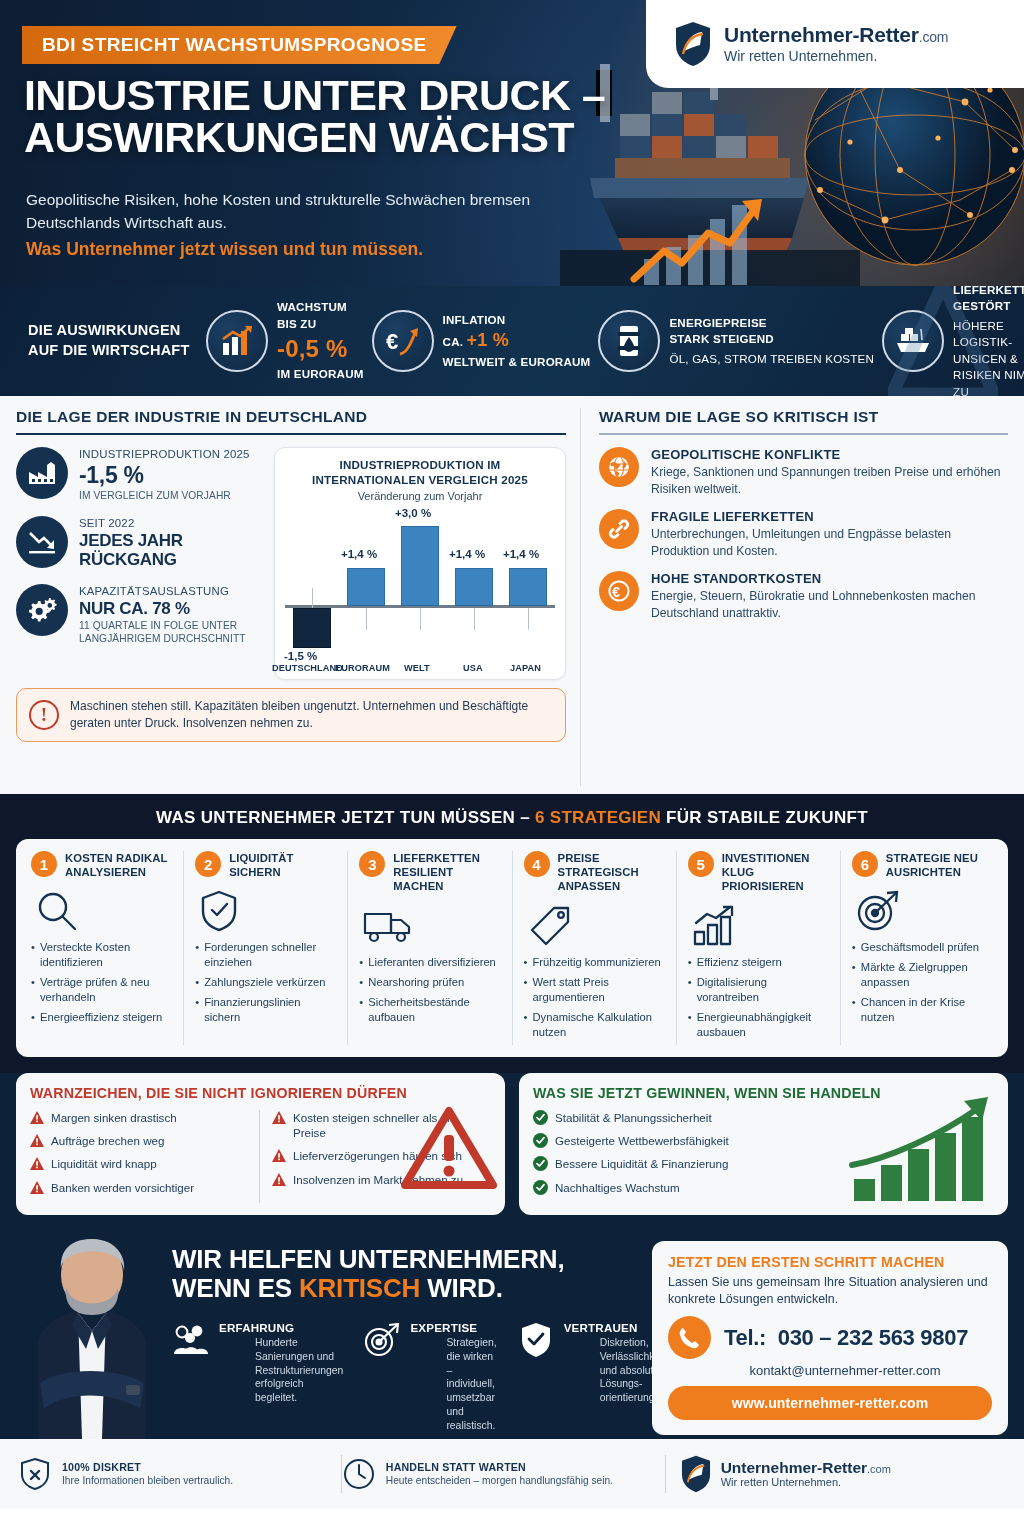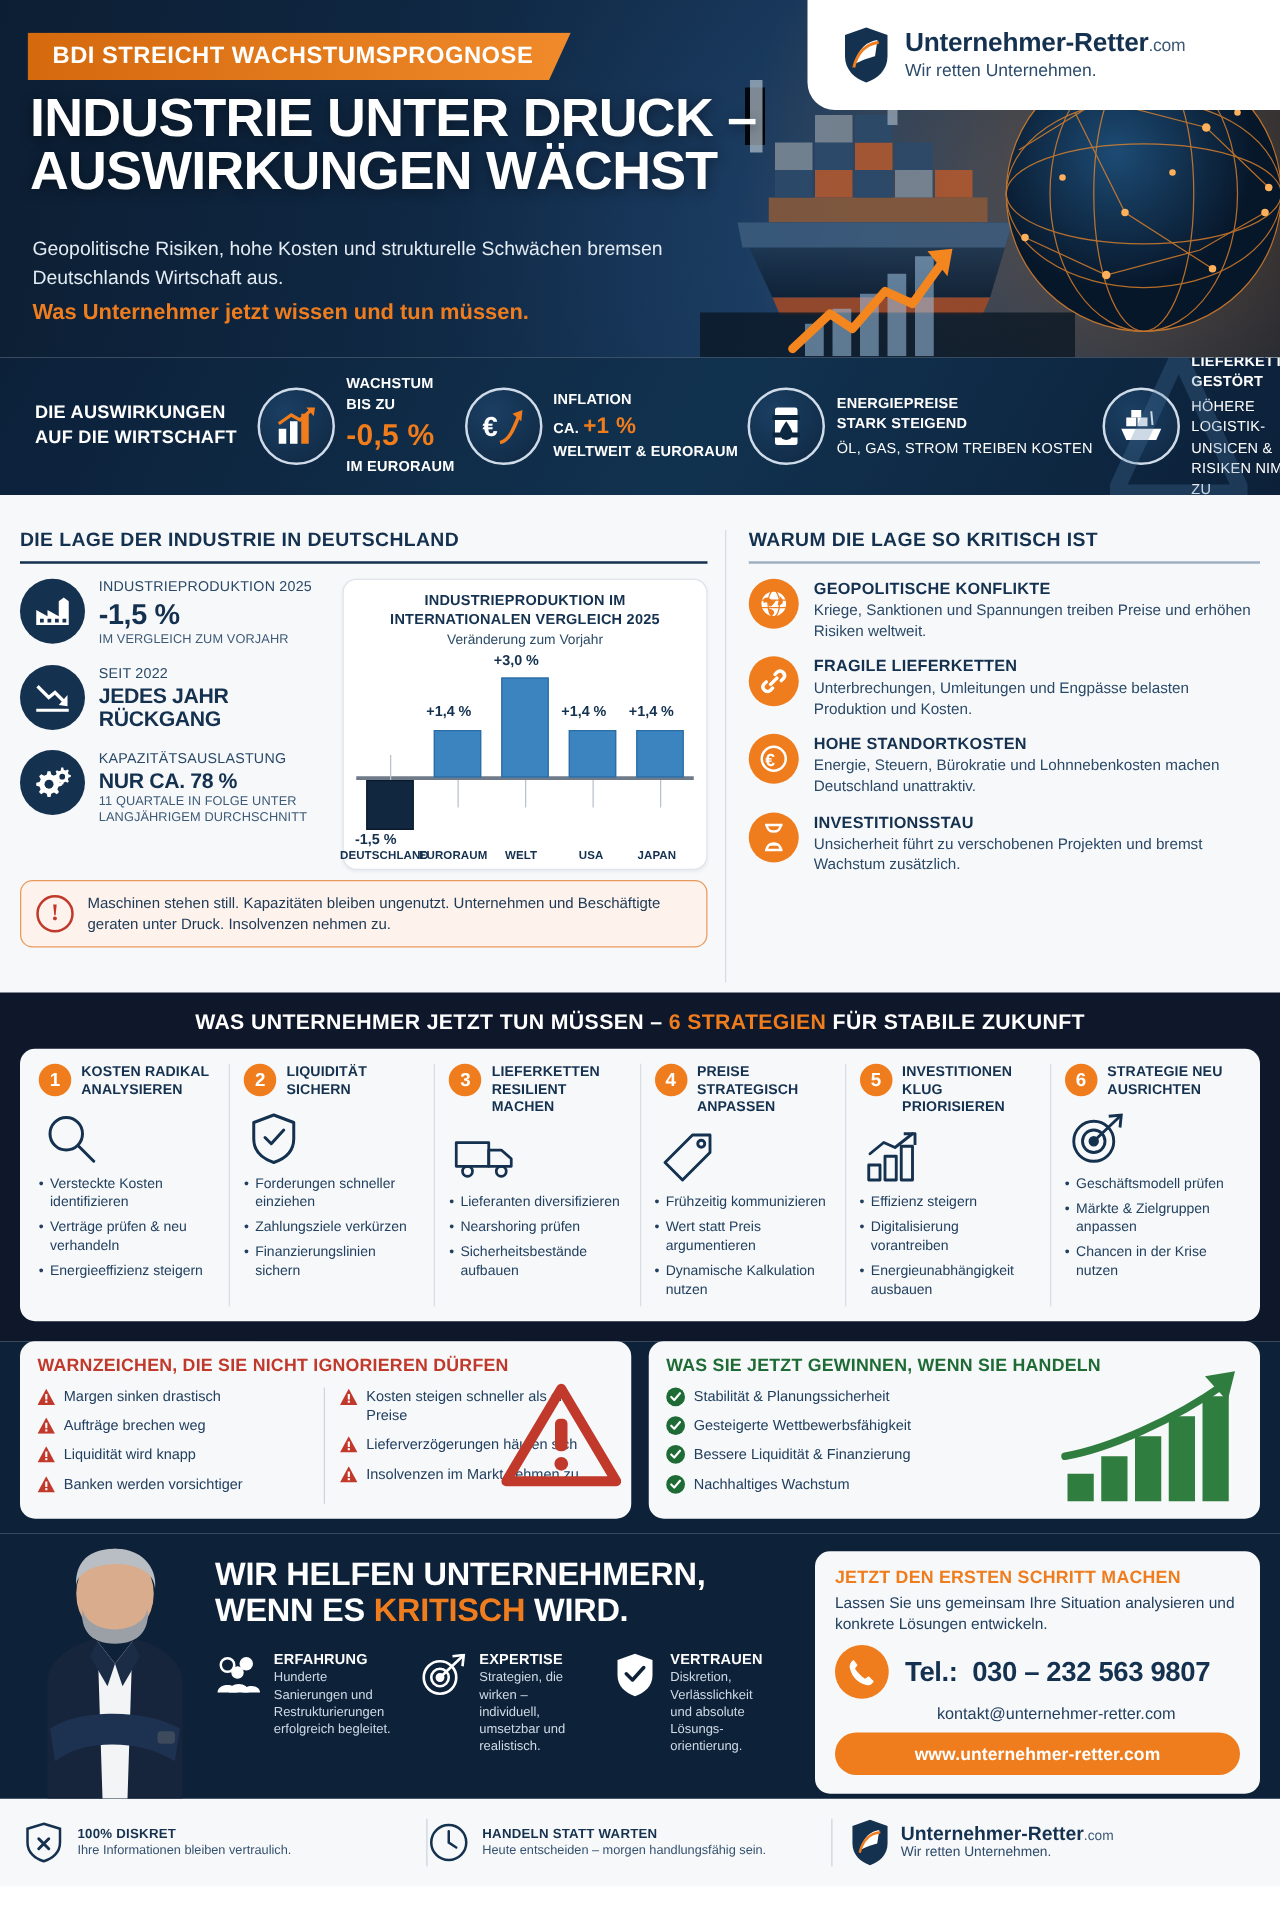--- a/index.html
+++ b/index.html
@@ -42,21 +42,21 @@
   .band-tri{position:absolute;right:26px;top:-6px;width:110px;height:118px;opacity:.28;}
   .band-lead{font-size:14.5px;font-weight:700;color:#fff;line-height:1.35;letter-spacing:.2px;width:178px;flex:none;}
   .stat{display:flex;align-items:center;gap:9px;flex:none;margin-right:8px;}
   .stat .circ{width:62px;height:62px;border-radius:50%;border:2px solid #cfdbe8;
     background:radial-gradient(circle at 35% 30%,#1b3f63,#0e2741);display:flex;align-items:center;justify-content:center;flex:none;}
   .stat .txt{font-size:11.6px;font-weight:700;color:#fff;line-height:1.42;letter-spacing:.2px;}
   .stat .big{font-size:24px;color:#f07c1c;font-weight:800;}
   .stat .mid{font-size:18px;color:#f07c1c;font-weight:800;}
 
   
-  .main{background:#f7f8fa;padding:28px 16px 8px 16px;display:flex;gap:14px;height:398px;}
+  .main{background:#f7f8fa;padding:12px 16px 8px 16px;display:flex;gap:14px;height:398px;}
   .col-l{width:550px;flex:none;}
   .col-r{flex:1;border-left:1px solid #d5dbe3;padding-left:18px;}
   .sec-h{font-size:15.5px;font-weight:800;color:#14314f;letter-spacing:.3px;padding-bottom:7px;
     border-bottom:2px solid #14314f;margin-bottom:12px;}
   .col-r .sec-h{border-bottom-color:#9fb0c2;}
 
   .l-flex{display:flex;}
   .l-facts{width:258px;flex:none;}
   .fact{display:flex;gap:11px;margin-bottom:14px;align-items:flex-start;}
   .fact .ic{width:52px;height:52px;border-radius:50%;background:#14314f;flex:none;
@@ -125,21 +125,21 @@
 
   
   .cta{position:relative;background:#0d2139;height:212px;overflow:hidden;}
   .person{position:absolute;left:8px;bottom:0;width:162px;height:206px;}
   .cta-h{position:absolute;left:172px;top:18px;font-size:26px;font-weight:800;color:#fff;line-height:1.12;letter-spacing:-.2px;}
   .cta-h .o{color:#ef7d1e;}
   .trust{position:absolute;left:172px;top:94px;display:flex;gap:20px;width:450px;}
   .tr{display:flex;gap:9px;}
   .tr .ic{width:38px;height:38px;flex:none;display:flex;align-items:center;justify-content:center;}
   .tr .t{font-size:11.6px;font-weight:800;color:#fff;letter-spacing:.2px;margin-bottom:2px;}
-  .tr .d{font-size:10.4px;color:#cfdae6;line-height:1.33;}
+  .tr .d{font-size:10.4px;color:#cfdae6;line-height:1.33;margin-left:36px;}
   .ctabox{position:absolute;right:16px;top:14px;width:356px;background:#f7f8fa;border-radius:12px;padding:13px 16px 15px;}
   .cb-h{font-size:14.2px;font-weight:800;color:#ef7d1e;letter-spacing:.2px;margin-bottom:4px;}
   .cb-d{font-size:12.4px;color:#22405f;line-height:1.38;margin-bottom:8px;}
   .cb-tel{display:flex;align-items:center;gap:13px;}
   .phc{width:43px;height:43px;border-radius:50%;background:#ef7d1e;flex:none;display:flex;align-items:center;justify-content:center;}
   .telno{font-size:22px;font-weight:800;color:#14314f;letter-spacing:-.3px;}
   .mail{font-size:13px;color:#22405f;text-align:center;margin:4px 0 8px;padding-left:30px;}
   .weburl{display:block;background:#ef7d1e;color:#fff;text-align:center;font-size:14px;font-weight:800;
     padding:9px 0;border-radius:20px;letter-spacing:.1px;}
 
@@ -487,34 +487,20 @@
               <circle cx="12" cy="12" r="9.6" fill="none" stroke="#fff" stroke-width="2"></circle>
             <text x="5.2" y="17.5" font-size="14" font-weight="700" fill="#fff" font-family="Liberation Sans, sans-serif">€</text>
             </svg>
         </div>
         <div>
           <div class="t">HOHE STANDORTKOSTEN</div>
           <div class="d">Energie, Steuern, Bürokratie und Lohnnebenkosten machen Deutschland unattraktiv.</div>
         </div>
       </div>
 
-      <div class="rwhy">
-        <div class="ic">
-          <svg width="22" height="24" viewBox="0 0 22 24" stroke="#fff" stroke-width="2" fill="none">
-            <path d="M4 2 H18 M4 22 H18"></path>
-              <path d="M5.5 2 C5.5 9 16.5 9 16.5 2"></path>
-              <path d="M5.5 22 C5.5 15 16.5 15 16.5 22"></path>
-            <path d="M7.5 18.5 C8 15.5 14 15.5 14.5 18.5 Z" fill="#fff" stroke="none"></path>
-            </svg>
-        </div>
-        <div>
-          <div class="t">INVESTITIONSSTAU</div>
-          <div class="d">Unsicherheit führt zu verschobenen Projekten und bremst Wachstum zusätzlich.</div>
-        </div>
-      </div>
     </div>
   </div>
 
   <div class="strat">
     <div class="strat-h"><span>WAS UNTERNEHMER JETZT TUN MÜSSEN – </span><span class="o">6 STRATEGIEN</span><span> FÜR STABILE ZUKUNFT</span></div>
 
     <div class="strat-card">
 
       <div class="scol">
         <div class="shead">

